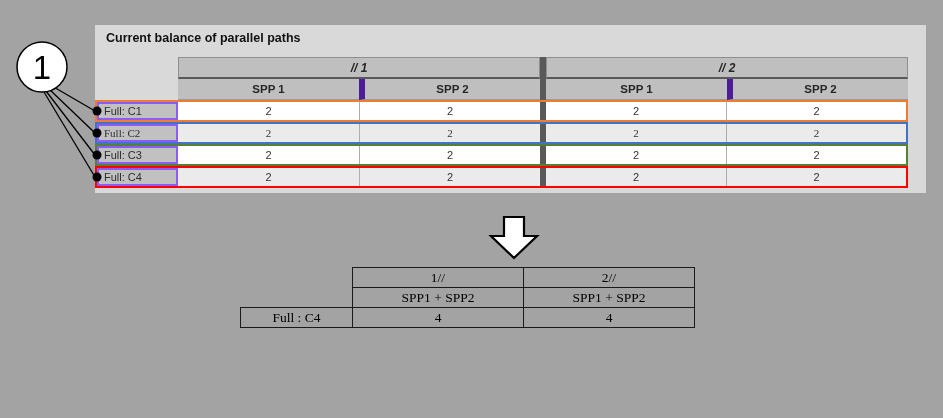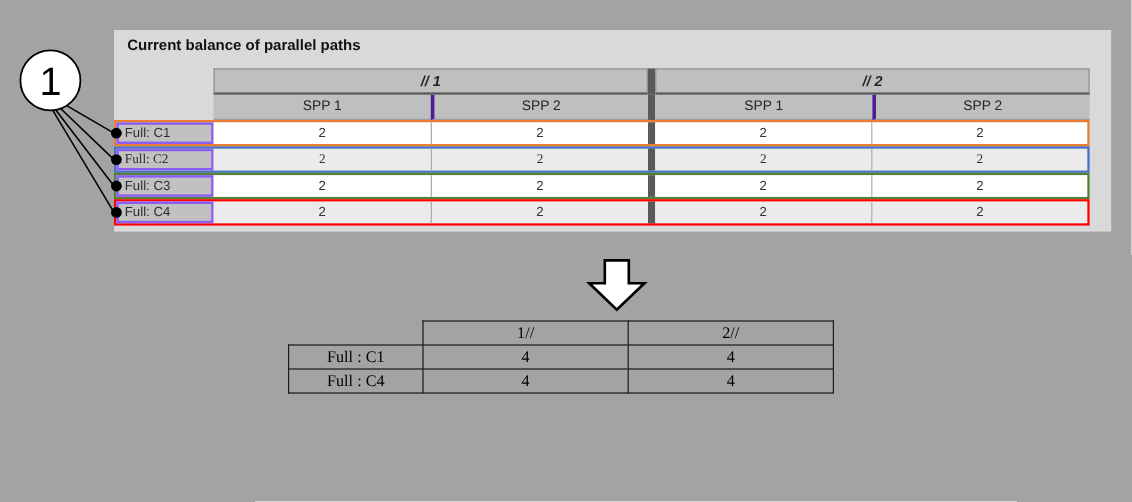--- a/index.html
+++ b/index.html
@@ -6,29 +6,29 @@
   #page{position:relative;width:943px;height:418px;background:#a3a3a3;
         font-family:"Liberation Sans",sans-serif;overflow:hidden;}
 
   
   #panel{position:absolute;left:95px;top:25px;width:831px;height:168px;background:#D9D9D9;}
   #panel-title{position:absolute;left:11px;top:6px;font-size:12.5px;font-weight:bold;color:#111;}
 
   
   #top-table{position:absolute;left:95px;top:57px;width:813px;}
   .hrow1{display:grid;grid-template-columns:83px 362px 6px 362px;height:22px;}
-  .hrow2{display:grid;grid-template-columns:83px 181px 181px 6px 181px 181px;height:21px;}
+  .hrow2{display:grid;grid-template-columns:83px 181px 181px 6px 181px 181px;height:21px;font-weight:bold;}
   .spacer{background:transparent;}
   .group-cell{background:#BFBFBF;border:1px solid #8f8f8f;border-bottom:2px solid #595959;
               display:flex;align-items:center;justify-content:center;
               font-size:12px;font-weight:bold;font-style:italic;color:#262626;box-sizing:border-box;}
   .vdiv{background:#595959;}
   .sub-cell{background:#BFBFBF;display:flex;align-items:center;justify-content:center;
             font-size:11.5px;color:#262626;box-sizing:border-box;border-bottom:1px solid #9a9a9a;}
-  .sub-cell.sep{border-left:3px solid #4c1d95;}
+  .sub-cell.sep{border-left:6px solid #4c1d95;}
 
   .drow{border:2px solid #000;height:22px;box-sizing:border-box;
         display:grid;grid-template-columns:81px 181px 181px 6px 180px 180px;}
   .label-cell{background:#c1c1c1;border:2px solid #8b5cf6;box-sizing:border-box;
               display:flex;align-items:center;font-size:11px;color:#2d2d2d;padding-left:5px;}
   .val-cell{display:flex;align-items:center;justify-content:center;
             font-size:11px;color:#333;box-sizing:border-box;}
   .val-cell.sep{border-left:1px solid #adadad;}
   .row-a .val-cell{background:#ffffff;}
   .row-b .val-cell{background:#EBEBEB;}
@@ -128,23 +128,23 @@
   </svg>
 
   <table id="result-table">
     <tbody>
         <tr>
       <td class="blank"></td>
       <td class="rval rhead">1//</td>
       <td class="rval rhead">2//</td>
     </tr>
     <tr>
-      <td class="rlabel">Full : C1</td>
-      <td class="rval">4</td>
-      <td class="rval">4</td>
+      <td class="blank"></td>
+      <td class="rval rhead">SPP1 + SPP2</td>
+      <td class="rval rhead">SPP1 + SPP2</td>
     </tr>
     <tr>
       <td class="rlabel">Full : C4</td>
       <td class="rval">4</td>
       <td class="rval">4</td>
     </tr>
   </tbody>
     </table>
 
 </div>

